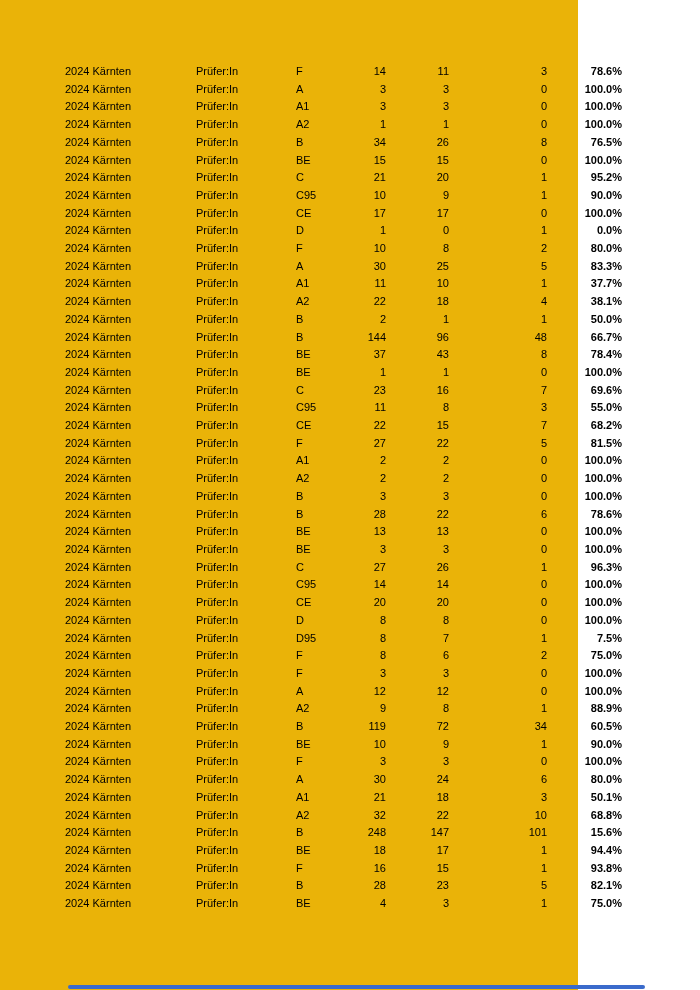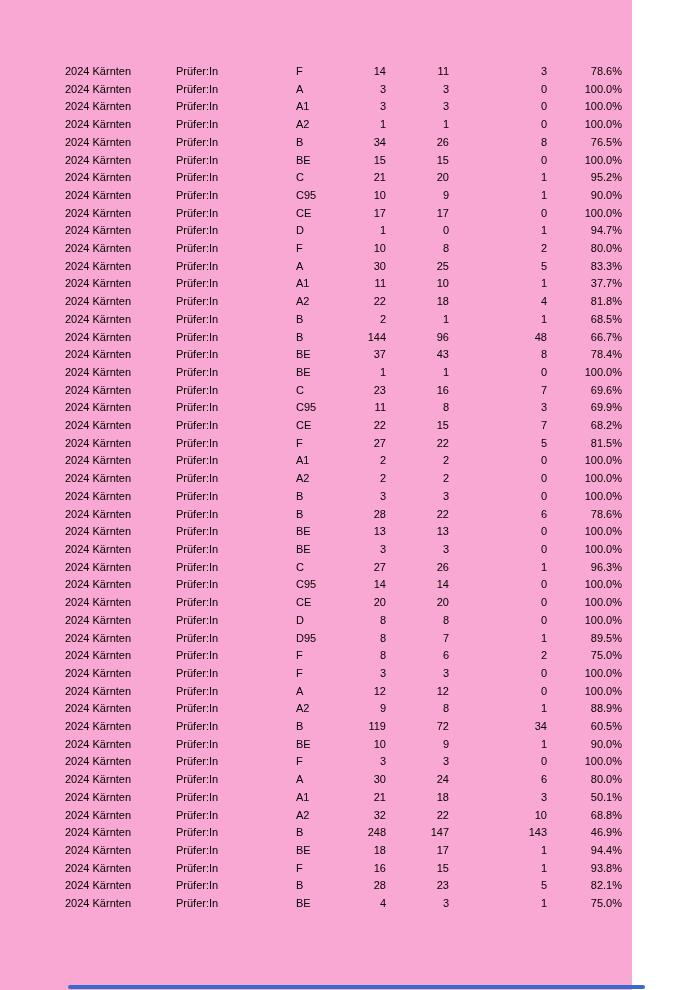--- a/index.html
+++ b/index.html
@@ -4,31 +4,31 @@
 <style>
   html, body { margin: 0; padding: 0; }
   body {
     width: 700px; height: 990px;
     background: #ffffff;
     font-family: "Liberation Sans", sans-serif;
     font-size: 11px;
     color: #000000;
     overflow: hidden;
   }
-  .page { position: relative; width: 632px; height: 990px; background: #f9a8d4; }
+  .page { position: relative; width: 578px; height: 990px; background: #eab308; }
   .table { position: absolute; top: 63px; left: 0; width: 700px; }
   .row { position: relative; height: 17.71px; line-height: 17.71px; white-space: nowrap; }
   .cell { position: absolute; top: 0; height: 17.71px; }
   .c1 { left: 65px;  width: 120px; text-align: left; }
-  .c2 { left: 176px; width: 100px; text-align: left; }
+  .c2 { left: 196px; width: 100px; text-align: left; }
   .c3 { left: 296px; width: 60px;  text-align: left; }
   .c4 { left: 286px; width: 100px; text-align: right; }
   .c5 { left: 349px; width: 100px; text-align: right; }
   .c6 { left: 447px; width: 100px; text-align: right; }
-  .c7 { left: 522px; width: 100px; text-align: right; }
+  .c7 { left: 522px; width: 100px; text-align: right; font-weight: bold; }
   .hscrollbar {
     position: absolute;
     left: 68px; top: 985px;
     width: 577px; height: 4px;
     border-radius: 2px;
     background: #3a6bcc;
   }
 </style>
 </head>
 <body style="color: rgb(0, 0, 0); background: rgb(255, 255, 255);">
@@ -116,21 +116,21 @@
     <span class="cell c6">0</span>
     <span class="cell c7">100.0%</span>
   </div>
       <div class="row">
     <span class="cell c1">2024 Kärnten</span>
     <span class="cell c2">Prüfer:In</span>
     <span class="cell c3">D</span>
     <span class="cell c4">1</span>
     <span class="cell c5">0</span>
     <span class="cell c6">1</span>
-    <span class="cell c7">94.7%</span>
+    <span class="cell c7">0.0%</span>
   </div>
       <div class="row">
     <span class="cell c1">2024 Kärnten</span>
     <span class="cell c2">Prüfer:In</span>
     <span class="cell c3">F</span>
     <span class="cell c4">10</span>
     <span class="cell c5">8</span>
     <span class="cell c6">2</span>
     <span class="cell c7">80.0%</span>
   </div>
@@ -152,30 +152,30 @@
     <span class="cell c6">1</span>
     <span class="cell c7">37.7%</span>
   </div>
       <div class="row">
     <span class="cell c1">2024 Kärnten</span>
     <span class="cell c2">Prüfer:In</span>
     <span class="cell c3">A2</span>
     <span class="cell c4">22</span>
     <span class="cell c5">18</span>
     <span class="cell c6">4</span>
-    <span class="cell c7">81.8%</span>
+    <span class="cell c7">38.1%</span>
   </div>
       <div class="row">
     <span class="cell c1">2024 Kärnten</span>
     <span class="cell c2">Prüfer:In</span>
     <span class="cell c3">B</span>
     <span class="cell c4">2</span>
     <span class="cell c5">1</span>
     <span class="cell c6">1</span>
-    <span class="cell c7">68.5%</span>
+    <span class="cell c7">50.0%</span>
   </div>
       <div class="row">
     <span class="cell c1">2024 Kärnten</span>
     <span class="cell c2">Prüfer:In</span>
     <span class="cell c3">B</span>
     <span class="cell c4">144</span>
     <span class="cell c5">96</span>
     <span class="cell c6">48</span>
     <span class="cell c7">66.7%</span>
   </div>
@@ -206,21 +206,21 @@
     <span class="cell c6">7</span>
     <span class="cell c7">69.6%</span>
   </div>
       <div class="row">
     <span class="cell c1">2024 Kärnten</span>
     <span class="cell c2">Prüfer:In</span>
     <span class="cell c3">C95</span>
     <span class="cell c4">11</span>
     <span class="cell c5">8</span>
     <span class="cell c6">3</span>
-    <span class="cell c7">69.9%</span>
+    <span class="cell c7">55.0%</span>
   </div>
       <div class="row">
     <span class="cell c1">2024 Kärnten</span>
     <span class="cell c2">Prüfer:In</span>
     <span class="cell c3">CE</span>
     <span class="cell c4">22</span>
     <span class="cell c5">15</span>
     <span class="cell c6">7</span>
     <span class="cell c7">68.2%</span>
   </div>
@@ -323,21 +323,21 @@
     <span class="cell c6">0</span>
     <span class="cell c7">100.0%</span>
   </div>
       <div class="row">
     <span class="cell c1">2024 Kärnten</span>
     <span class="cell c2">Prüfer:In</span>
     <span class="cell c3">D95</span>
     <span class="cell c4">8</span>
     <span class="cell c5">7</span>
     <span class="cell c6">1</span>
-    <span class="cell c7">89.5%</span>
+    <span class="cell c7">7.5%</span>
   </div>
       <div class="row">
     <span class="cell c1">2024 Kärnten</span>
     <span class="cell c2">Prüfer:In</span>
     <span class="cell c3">F</span>
     <span class="cell c4">8</span>
     <span class="cell c5">6</span>
     <span class="cell c6">2</span>
     <span class="cell c7">75.0%</span>
   </div>
@@ -421,22 +421,22 @@
     <span class="cell c5">22</span>
     <span class="cell c6">10</span>
     <span class="cell c7">68.8%</span>
   </div>
       <div class="row">
     <span class="cell c1">2024 Kärnten</span>
     <span class="cell c2">Prüfer:In</span>
     <span class="cell c3">B</span>
     <span class="cell c4">248</span>
     <span class="cell c5">147</span>
-    <span class="cell c6">143</span>
-    <span class="cell c7">46.9%</span>
+    <span class="cell c6">101</span>
+    <span class="cell c7">15.6%</span>
   </div>
       <div class="row">
     <span class="cell c1">2024 Kärnten</span>
     <span class="cell c2">Prüfer:In</span>
     <span class="cell c3">BE</span>
     <span class="cell c4">18</span>
     <span class="cell c5">17</span>
     <span class="cell c6">1</span>
     <span class="cell c7">94.4%</span>
   </div>

